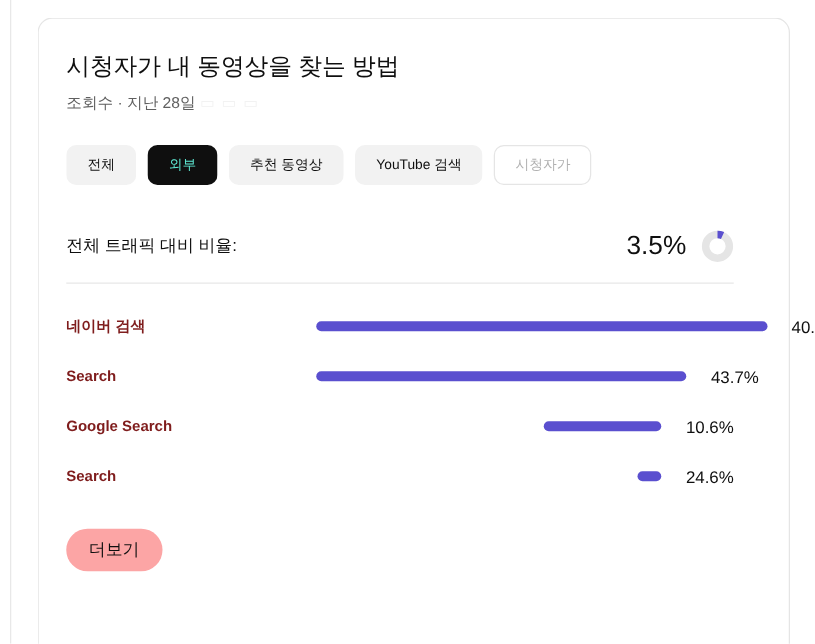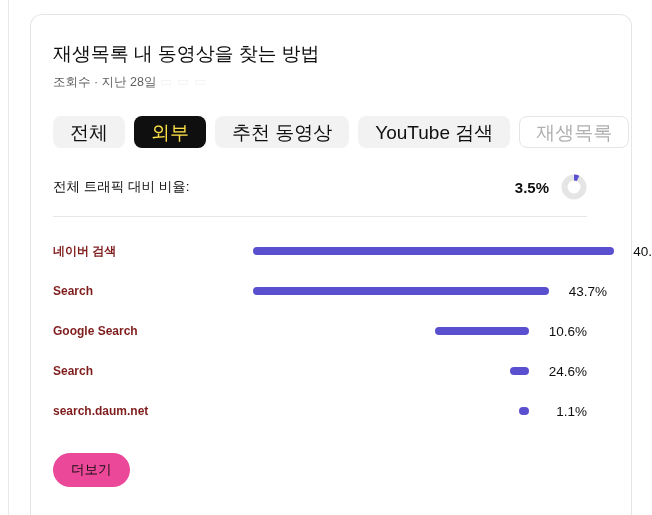--- a/index.html
+++ b/index.html
@@ -74,57 +74,57 @@
     gap: 9px;
     margin-top: 26px;
   }
   .chip {
     height: 32px;
     display: inline-flex;
     align-items: center;
     justify-content: center;
     padding: 0 16px;
     border-radius: 8px;
-    font-size: 19px;
+    font-size: 11px;
     line-height: 1;
     white-space: nowrap;
     border: 1px solid transparent;
     background: #f2f2f2;
     color: #0f0f0f;
     cursor: pointer;
     user-select: none;
   }
   .chip.selected {
     background: #0f0f0f;
-    color: #fde047;
+    color: #5eead4;
     font-weight: 500;
   }
   .chip.disabled {
     background: #ffffff;
     border: 1px solid #e5e5e5;
     color: #b0b0b0;
     cursor: default;
   }
 
   
   .total-row {
     display: flex;
     align-items: center;
-    margin-top: 26px;
+    margin-top: 36px;
     padding-right: 22px;
   }
   .total-label {
     font-size: 13.5px;
     color: #0f0f0f;
     flex: 1 1 auto;
   }
   .total-value {
-    font-size: 15px;
-    color: #0f0f0f;
-    font-weight: 700;
+    font-size: 21px;
+    color: #0f0f0f;
+    font-weight: 400;
     margin-right: 12px;
   }
   .donut {
     position: relative;
     width: 26px;
     height: 26px;
     flex: 0 0 auto;
   }
 
   .divider {
@@ -178,51 +178,51 @@
   .footer {
     margin-top: 22px;
   }
   .more-button {
     display: inline-flex;
     align-items: center;
     justify-content: center;
     height: 34px;
     padding: 0 18px;
     border-radius: 18px;
-    background: #ec4899;
+    background: #fca5a5;
     border: none;
     font-size: 13.5px;
     color: #0f0f0f;
     font-family: inherit;
     cursor: pointer;
   }
 </style>
 </head>
 <body>
 
 <div id="page">
 
   <div class="page-gutter"></div>
 
   <div class="card">
     <div class="card-inner">
 
-      <h1 class="card-title">재생목록 내 동영상을 찾는 방법</h1>
+      <h1 class="card-title">시청자가 내 동영상을 찾는 방법</h1>
 
       <p class="card-subtitle">
         <span>조회수 · 지난 28일</span>
         <span class="ghost">▭ ▭ ▭</span>
       </p>
 
       <div class="chip-row">
         <div class="chip">전체</div>
         <div class="chip selected">외부</div>
         <div class="chip">추천 동영상</div>
         <div class="chip">YouTube 검색</div>
-        <div class="chip disabled">재생목록</div>
+        <div class="chip disabled">시청자가</div>
       </div>
 
       <div class="total-row">
         <span class="total-label">전체 트래픽 대비 비율:</span>
         <span class="total-value">3.5%</span>
         <span class="donut">
           <svg width="26" height="26" viewBox="0 0 26 26" aria-hidden="true">
             <circle id="donut-track" cx="13" cy="13" r="9.5" fill="none" stroke="#e5e5e5" stroke-width="6"></circle>
             <circle id="donut-fill" cx="13" cy="13" r="9.5" fill="none" stroke="#5a4fcf" stroke-width="6" stroke-dasharray="4.178318229274425 55.51194218893164" transform="rotate(-90 13 13)"></circle>
           </svg>
@@ -253,27 +253,20 @@
             </div>
             <span class="row-pct">10.6%</span>
           </div>
           <div class="data-row">
             <span class="row-label">Search</span>
             <div class="bar-zone">
               <div class="bar" style="background: rgb(90, 79, 207); width: 19.4419px;"></div>
             </div>
             <span class="row-pct">24.6%</span>
           </div>
-          <div class="data-row">
-            <span class="row-label">search.daum.net</span>
-            <div class="bar-zone">
-              <div class="bar" style="background: rgb(90, 79, 207); width: 9.72093px;"></div>
-            </div>
-            <span class="row-pct">1.1%</span>
-          </div>
         </div>
 
       <div class="footer">
         <button class="more-button">더보기</button>
       </div>
 
     </div>
   </div>
 </div>
 

